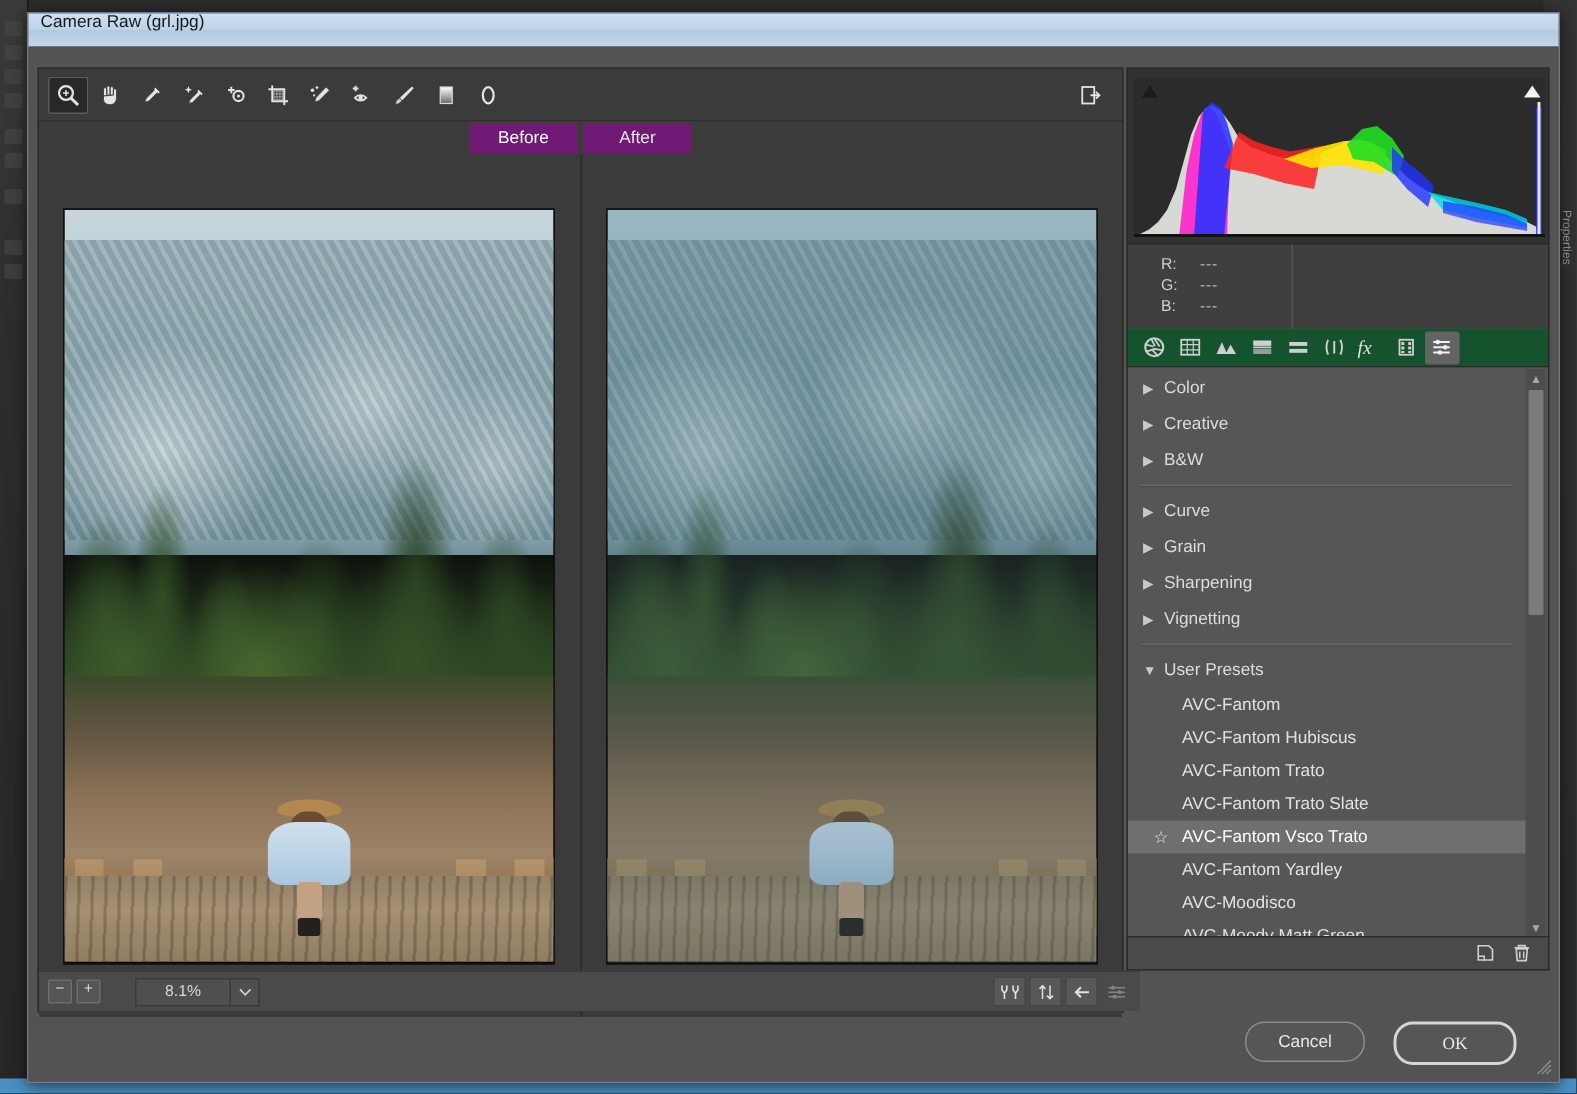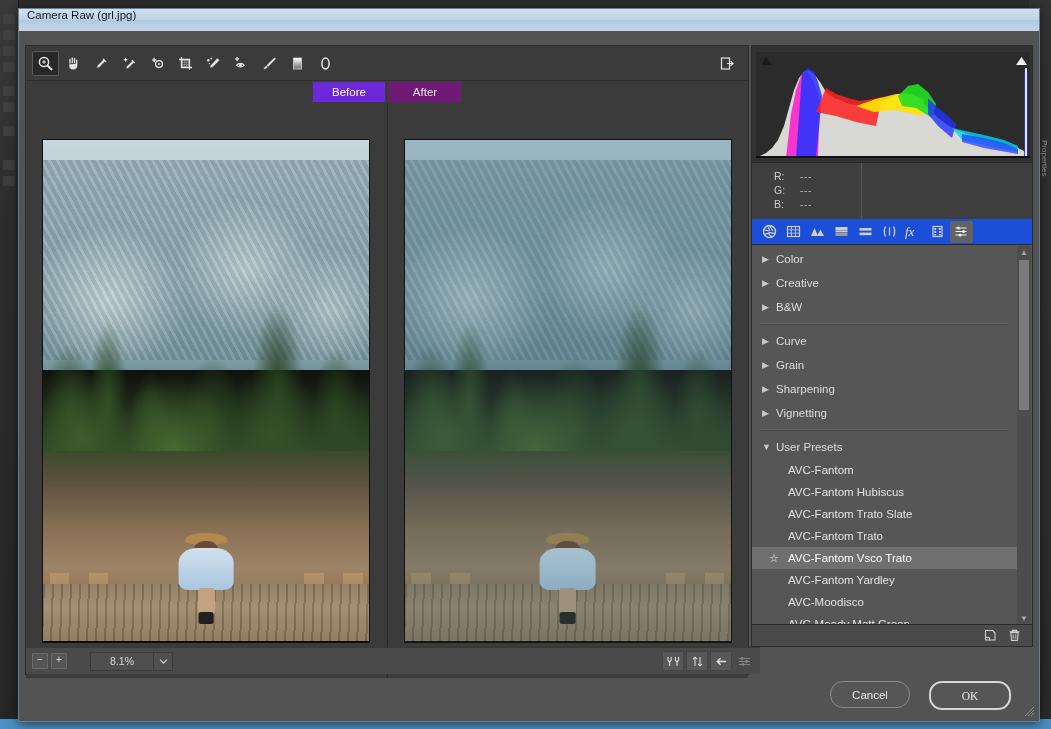--- a/index.html
+++ b/index.html
@@ -45,21 +45,21 @@
   .tool-btn.sel{background:#282828;box-shadow:inset 0 0 0 1px #5a5a5a;}
   .tool-btn svg{display:block;}
   .tool-spacer{flex:1;}
 
   
   #ba-tabs{position:absolute;left:0;top:35px;width:722px;height:22px;
        display:flex;justify-content:center;align-items:flex-start;gap:2px;}
   .ba-tab{width:72px;height:20px;line-height:20px;text-align:center;
        font-size:11.5px;color:#e8e8e8;cursor:pointer;
        background:#701a75;border:1px solid #3d3d3d;border-bottom:none;}
-  .ba-tab.active{background:#6d28d9;color:#fff;}
+  .ba-tab.active{background:#701a75;color:#fff;}
 
   #canvas{position:absolute;left:0;top:57px;width:722px;height:575px;
        background:#3b3b3b;display:flex;align-items:center;}
   .pane{position:relative;width:50%;height:100%;display:flex;
        align-items:center;justify-content:center;}
   .pane.divider{border-right:1px solid #2a2a2a;}
   .photo{width:326px;height:502px;position:relative;overflow:hidden;
        background:#0a0a0a;border:1px solid #111;}
 
   
@@ -154,21 +154,21 @@
 
   #rgbrow{width:282px;height:56px;background:#3f3f3f;
        border-left:1px solid #2a2a2a;border-right:1px solid #2a2a2a;
        box-sizing:border-box;display:flex;}
   #rgbvals{width:110px;border-right:1px solid #565656;padding:6px 0 0 22px;
        box-sizing:border-box;}
   .rgbline{display:flex;font-size:10.5px;color:#cfcfcf;line-height:14px;}
   .rgbline .k{width:26px;}
   .rgbline .v{color:#b8b8b8;letter-spacing:.5px;}
 
-  #paneltabs{width:282px;height:26px;background:#1d4ed8;
+  #paneltabs{width:282px;height:26px;background:#14532d;
        border:1px solid #2a2a2a;border-top:none;box-sizing:border-box;
        display:flex;align-items:center;padding-left:6px;}
   .ptab{width:23px;height:22px;display:flex;align-items:center;
        justify-content:center;cursor:pointer;border-radius:2px;margin-right:1px;}
   .ptab.sel{background:#636363;}
 
   #presethdr{width:282px;height:19px;background:#4e4e4e;
        border-left:1px solid #2a2a2a;border-right:1px solid #2a2a2a;
        box-sizing:border-box;display:flex;align-items:center;
        justify-content:center;position:relative;}
@@ -627,25 +627,25 @@
           <div class="pitem">
             <span class="star"></span>
             <span class="nm">AVC-Fantom</span>
           </div>
           <div class="pitem">
             <span class="star"></span>
             <span class="nm">AVC-Fantom Hubiscus</span>
           </div>
           <div class="pitem">
             <span class="star"></span>
-            <span class="nm">AVC-Fantom Trato Slate</span>
+            <span class="nm">AVC-Fantom Trato</span>
           </div>
           <div class="pitem">
             <span class="star"></span>
-            <span class="nm">AVC-Fantom Trato</span>
+            <span class="nm">AVC-Fantom Trato Slate</span>
           </div>
           <div class="pitem sel">
             <span class="star">☆</span>
             <span class="nm">AVC-Fantom Vsco Trato</span>
           </div>
           <div class="pitem">
             <span class="star"></span>
             <span class="nm">AVC-Fantom Yardley</span>
           </div>
           <div class="pitem">

